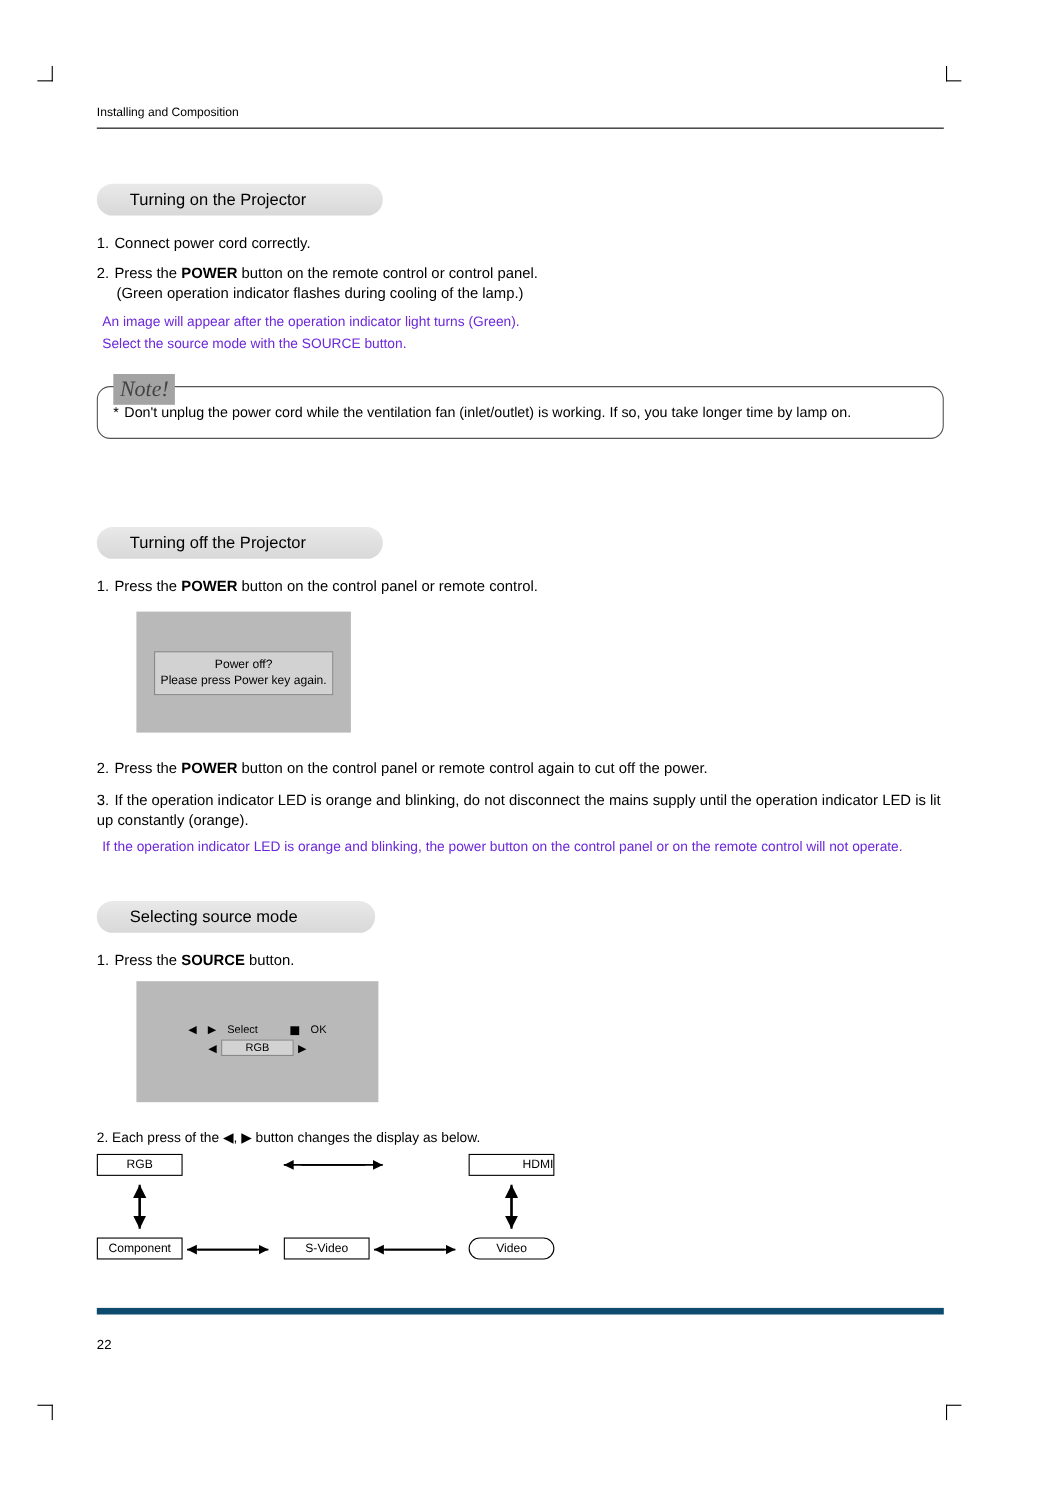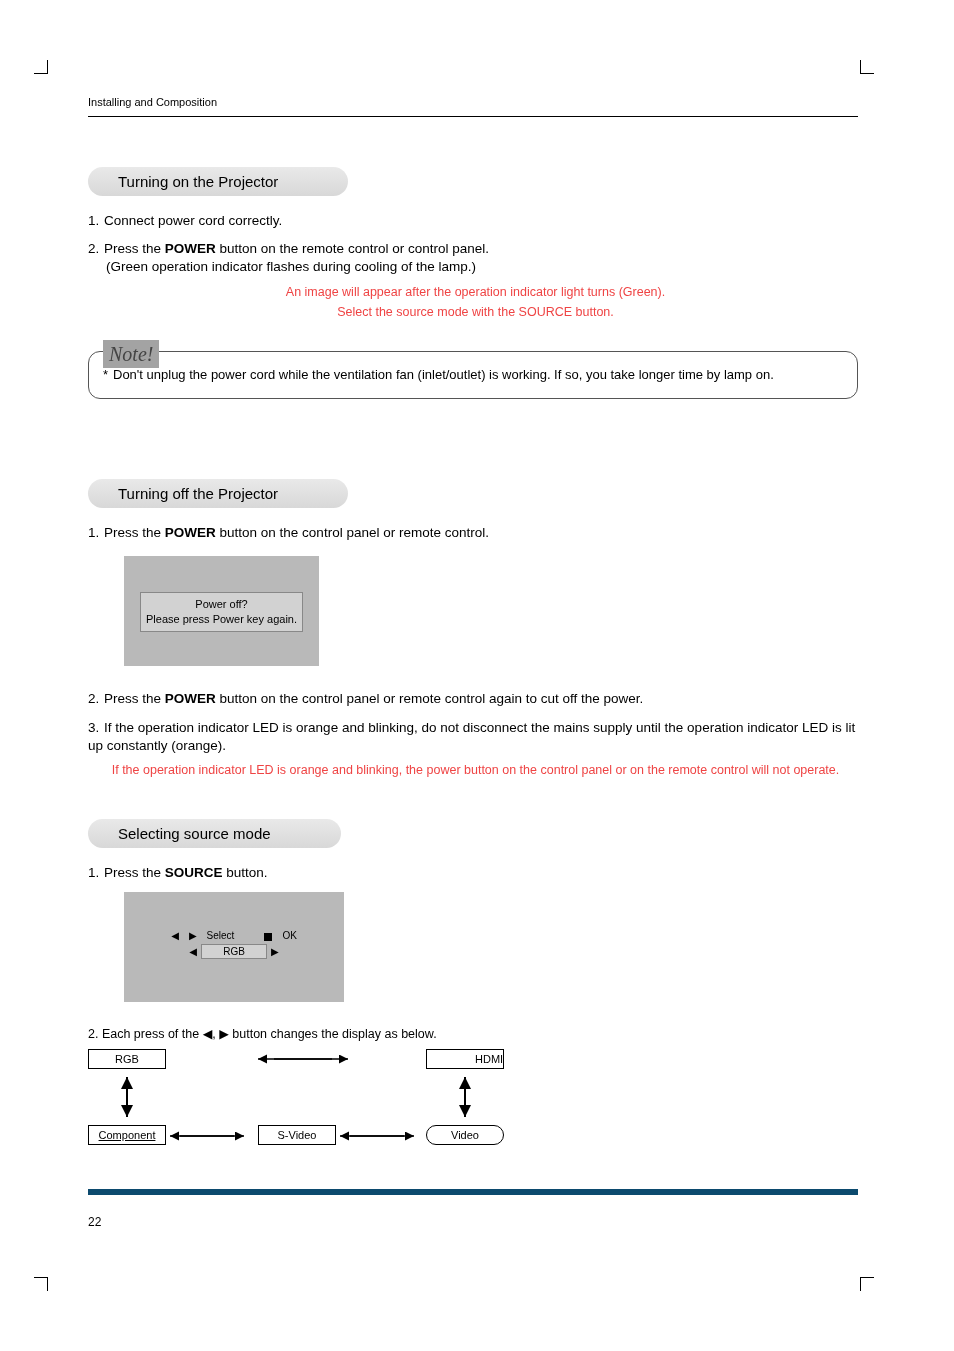--- a/index.html
+++ b/index.html
@@ -37,23 +37,22 @@
     font-size: 15px;
     margin-bottom: 16px;
   }
   ol.main { list-style: none; padding-left: 0; }
   ol.main > li { margin-bottom: 10px; font-size: 13.5px; line-height: 1.35; }
   .num { display: inline-block; width: 16px; }
   .subtext {
     font-size: 12.5px;
     margin-left: 5px;
     margin-top: 6px;
-    color: #ef4444;
+    color: #6d28d9;
     line-height: 1.45;
-    text-align: center;
   }
   .bold { font-weight: bold; }
 
   .note-box {
     position: relative;
     border: 1px solid #555;
     border-radius: 12px;
     padding: 14px 18px 14px 24px;
     margin-top: 30px;
     font-size: 13px;
@@ -251,21 +250,21 @@
         <span class="tri-r">▶</span>
       </div>
     </div>
   </div>
 
   <div style="font-size:12.5px; margin-bottom:8px;">2. Each press of the ◀, ▶ button changes the display as below.</div>
 
   <div class="cycle">
     <div class="node" style="left:0; top:0;">RGB</div>
     <div class="node" style="left:338px; top:0;padding-left:48px;">HDMI</div>
-    <div class="node" style="left:0; top:76px;text-decoration:underline;">Component</div>
+    <div class="node" style="left:0; top:76px;">Component</div>
     <div class="node" style="left:170px; top:76px;">S-Video</div>
     <div class="node" style="left:338px; top:76px;border-radius:10px;">Video</div>
 
     <svg width="460" height="100" style="position:absolute; left:0; top:0;">
       <defs>
         <marker id="ah" markerWidth="8" markerHeight="8" refX="6" refY="3" orient="auto">
           <path d="M0,0 L6,3 L0,6 Z" fill="#000"></path>
         </marker>
       </defs>
 

